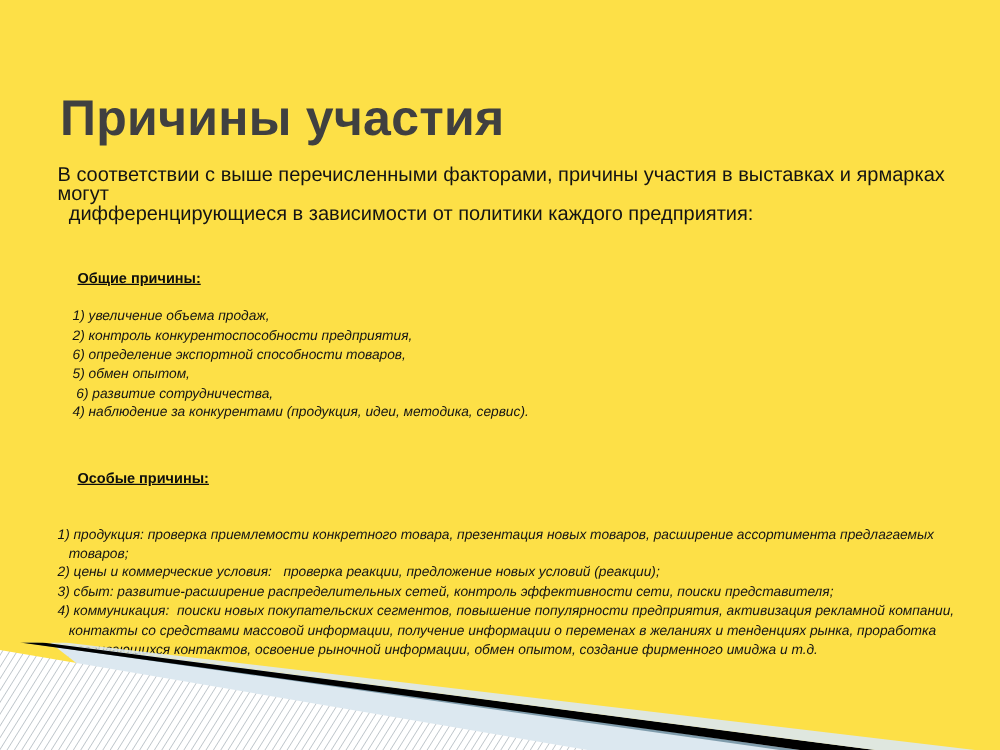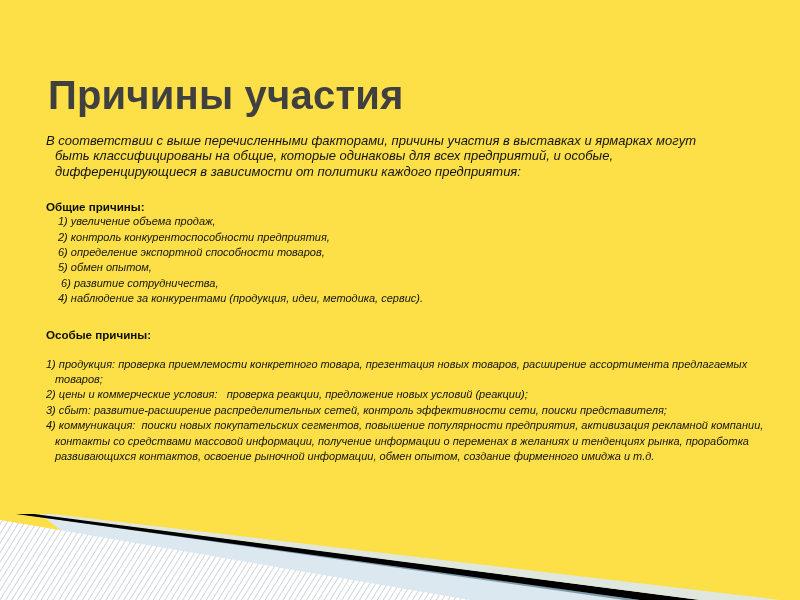--- a/index.html
+++ b/index.html
@@ -42,39 +42,39 @@
 
   
   .content {
     position: absolute;
     left: 46px;
     top: 133px;
     width: 724px;
   }
 
   .para {
-    font-size: 13px;
+    font-size: 16px;
     line-height: 15.4px;
-    font-style: italic;
     color: #131313;
     text-indent: 0;
     padding-left: 9px;
     margin: 0;
   }
   .para .first-line-pull {
     margin-left: -9px;
   }
 
   .section-head {
     font-size: 11.6px;
     line-height: 15px;
     font-weight: bold;
     font-style: normal;
     color: #0d0d0d;
-    margin: 0;
+    margin: 16px;
+    text-decoration: underline;
   }
   .spacer-md { height: 15px; }
   .spacer-lg { height: 20px; }
 
   ul.num-list {
     list-style: none;
     margin: 0;
     padding: 0;
   }
   ul.num-list > li {
@@ -111,21 +111,20 @@
 <body>
 
 <div class="slide">
 
   <h1 class="slide-title">Причины участия</h1>
 
   <div class="content">
 
     <div class="para">
       <span class="first-line-pull" style="display: block;">В соответствии с выше перечисленными факторами, причины участия в выставках и ярмарках могут</span>
-      <span style="display: block;">быть классифицированы на общие, которые одинаковы для всех предприятий, и особые,</span>
       <span style="display: block;">дифференцирующиеся в зависимости от политики каждого предприятия:</span>
     </div>
 
     <div class="spacer-lg"></div>
 
     <p class="section-head">Общие причины:</p>
 
     <ul class="num-list general-list">
       <li>1) увеличение объема продаж,</li>
       <li>2) контроль конкурентоспособности предприятия,</li>

